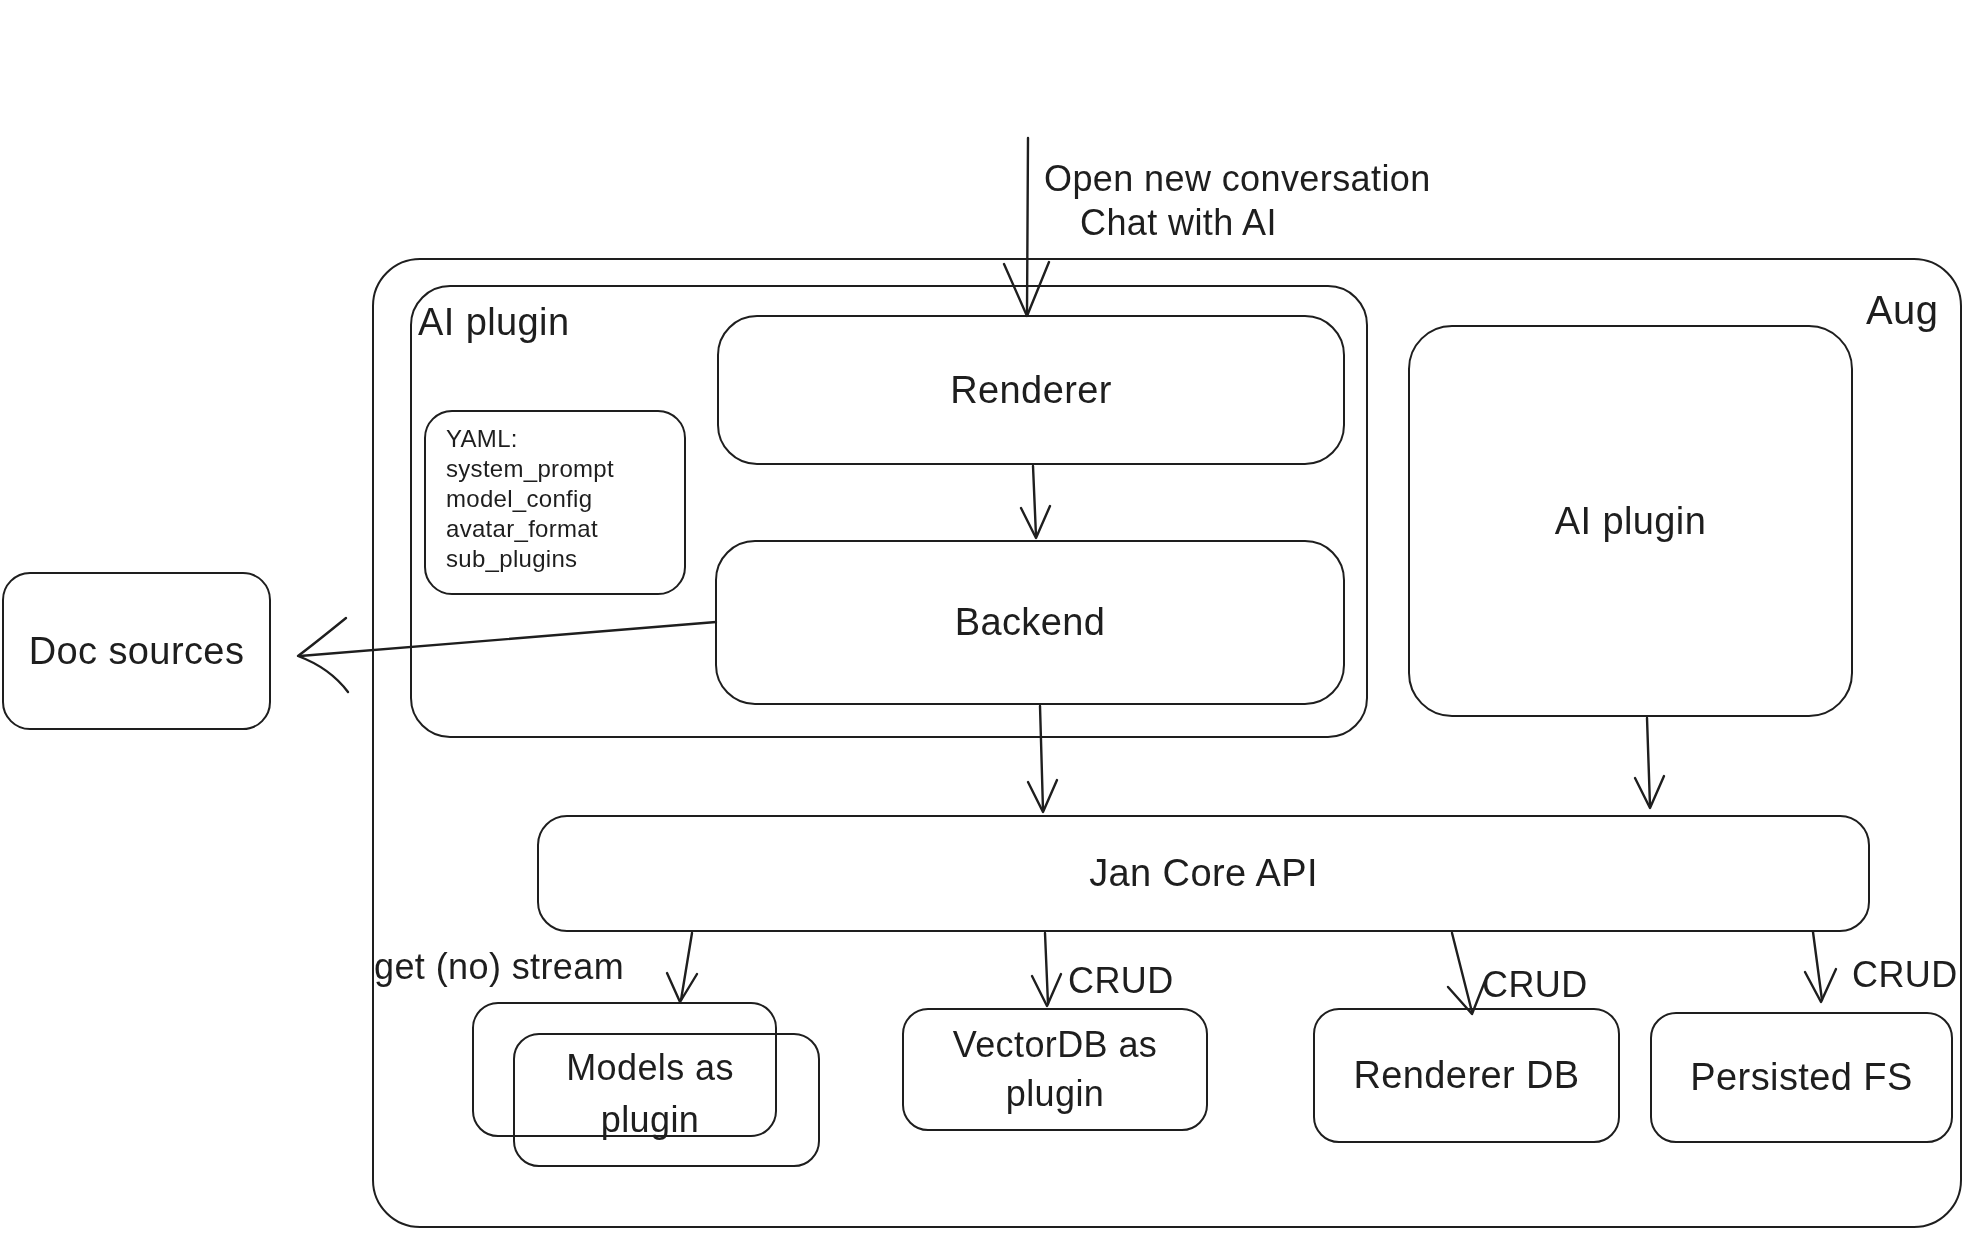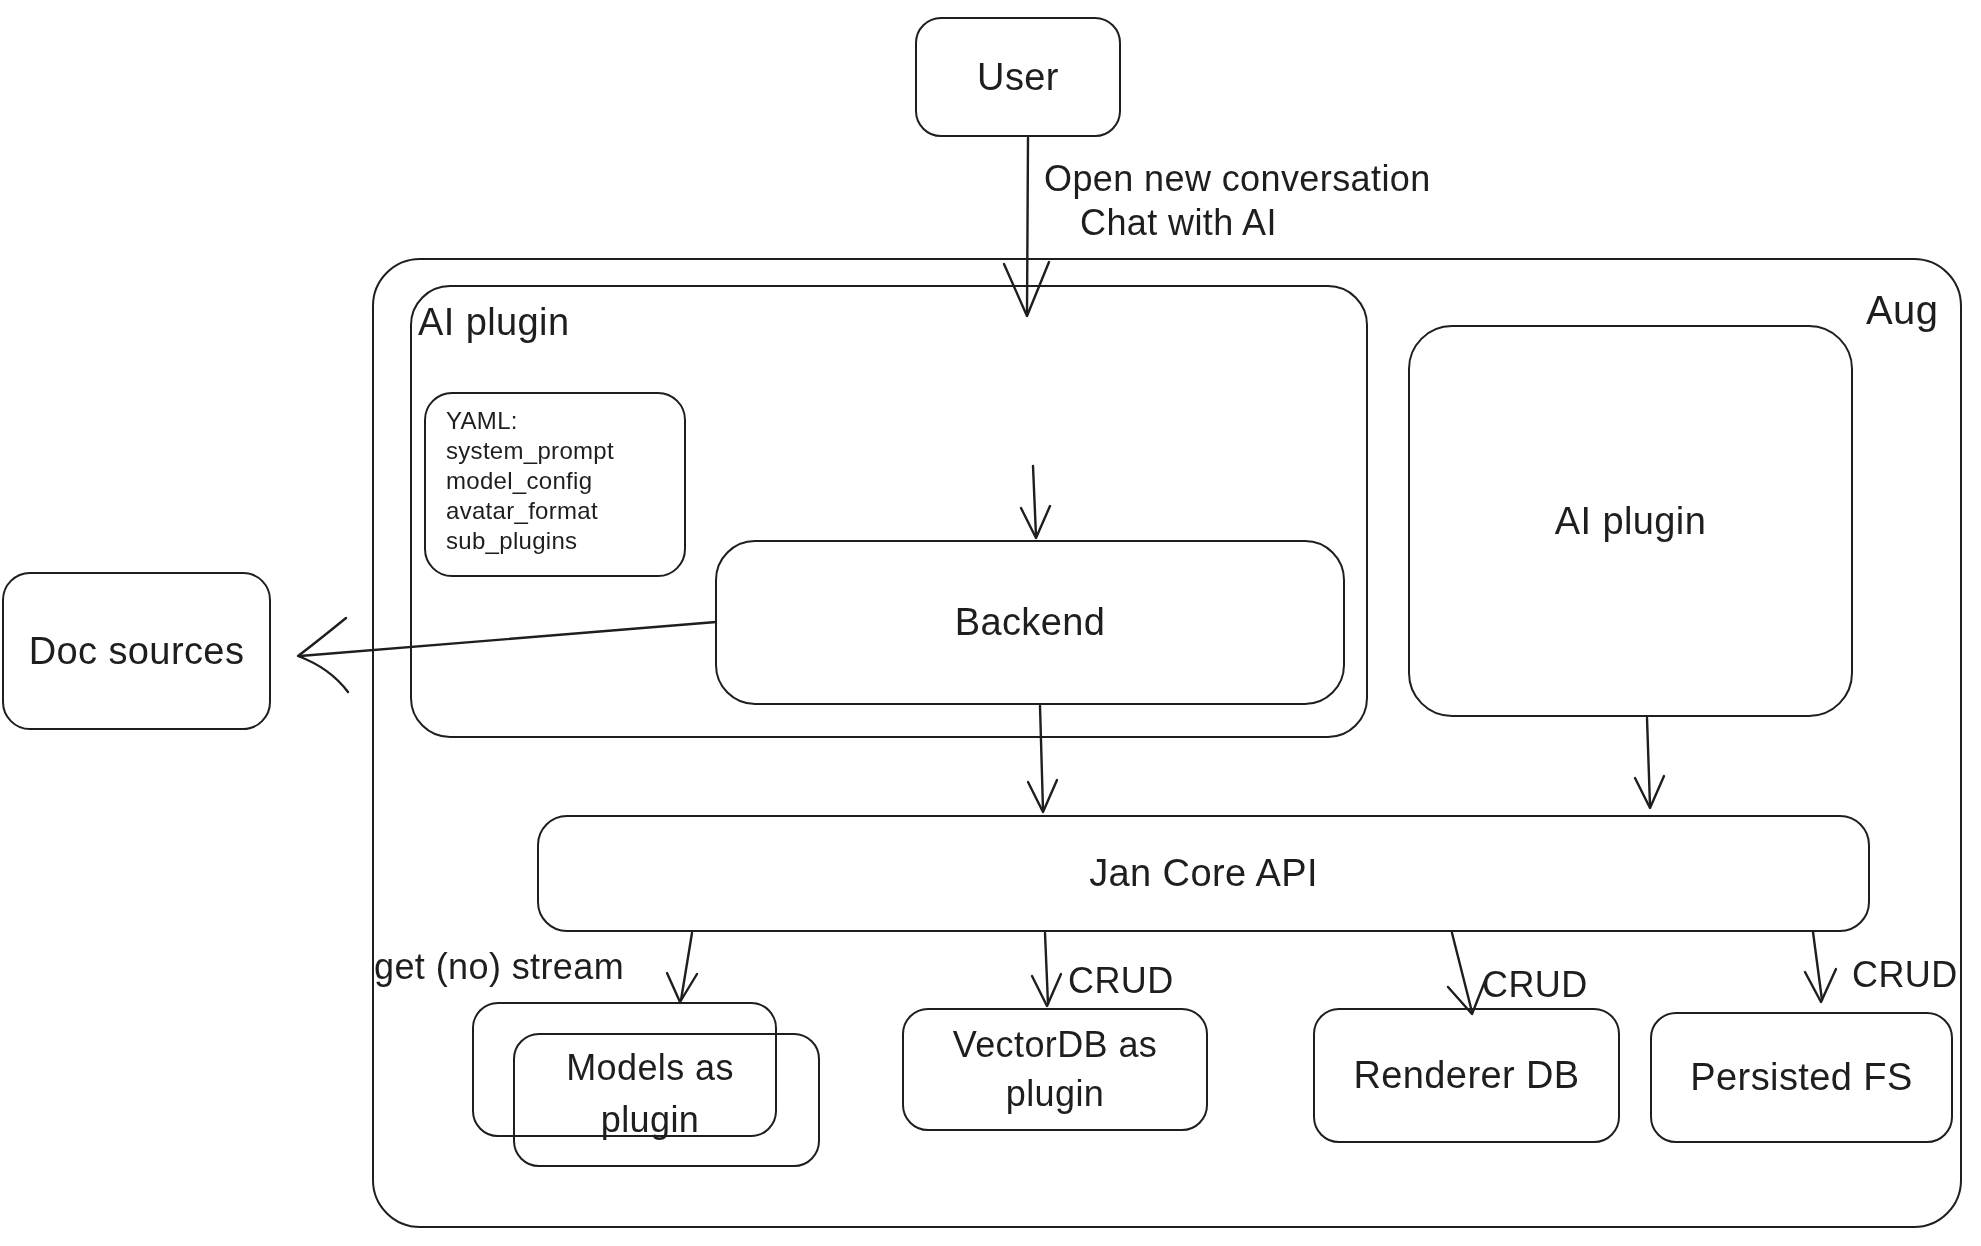--- a/index.html
+++ b/index.html
@@ -26,30 +26,30 @@
 </style>
 </head>
 <body>
 
 <div class="canvas">
 
   <div class="node" style="left:372px;top:258px;width:1590px;height:970px;border-radius:48px;"></div>
 
   <div class="node" style="left:410px;top:285px;width:958px;height:453px;border-radius:40px;"></div>
 
-  <div class="node" style="left:915px;top:17px;width:206px;height:120px;border-radius:26px;font-size:38px;">
-    <span class="lbl">User</span>
+
+  <div class="node" style="left:717px;top:315px;width:628px;height:150px;border-radius:40px;font-size:38px;">
+    <span class="lbl">Renderer</span>
   </div>
-
 
   <div class="node" style="left:715px;top:540px;width:630px;height:165px;border-radius:40px;font-size:38px;">
     <span class="lbl">Backend</span>
   </div>
 
-  <div class="yaml" style="left:424px;top:392px;width:262px;height:185px;">
+  <div class="yaml" style="left:424px;top:410px;width:262px;height:185px;">
     <div>YAML:</div>
     <div>system_prompt</div>
     <div>model_config</div>
     <div>avatar_format</div>
     <div>sub_plugins</div>
   </div>
 
   <div class="node" style="left:2px;top:572px;width:269px;height:158px;border-radius:28px;font-size:38px;">
     <span class="lbl">Doc sources</span>
   </div>

